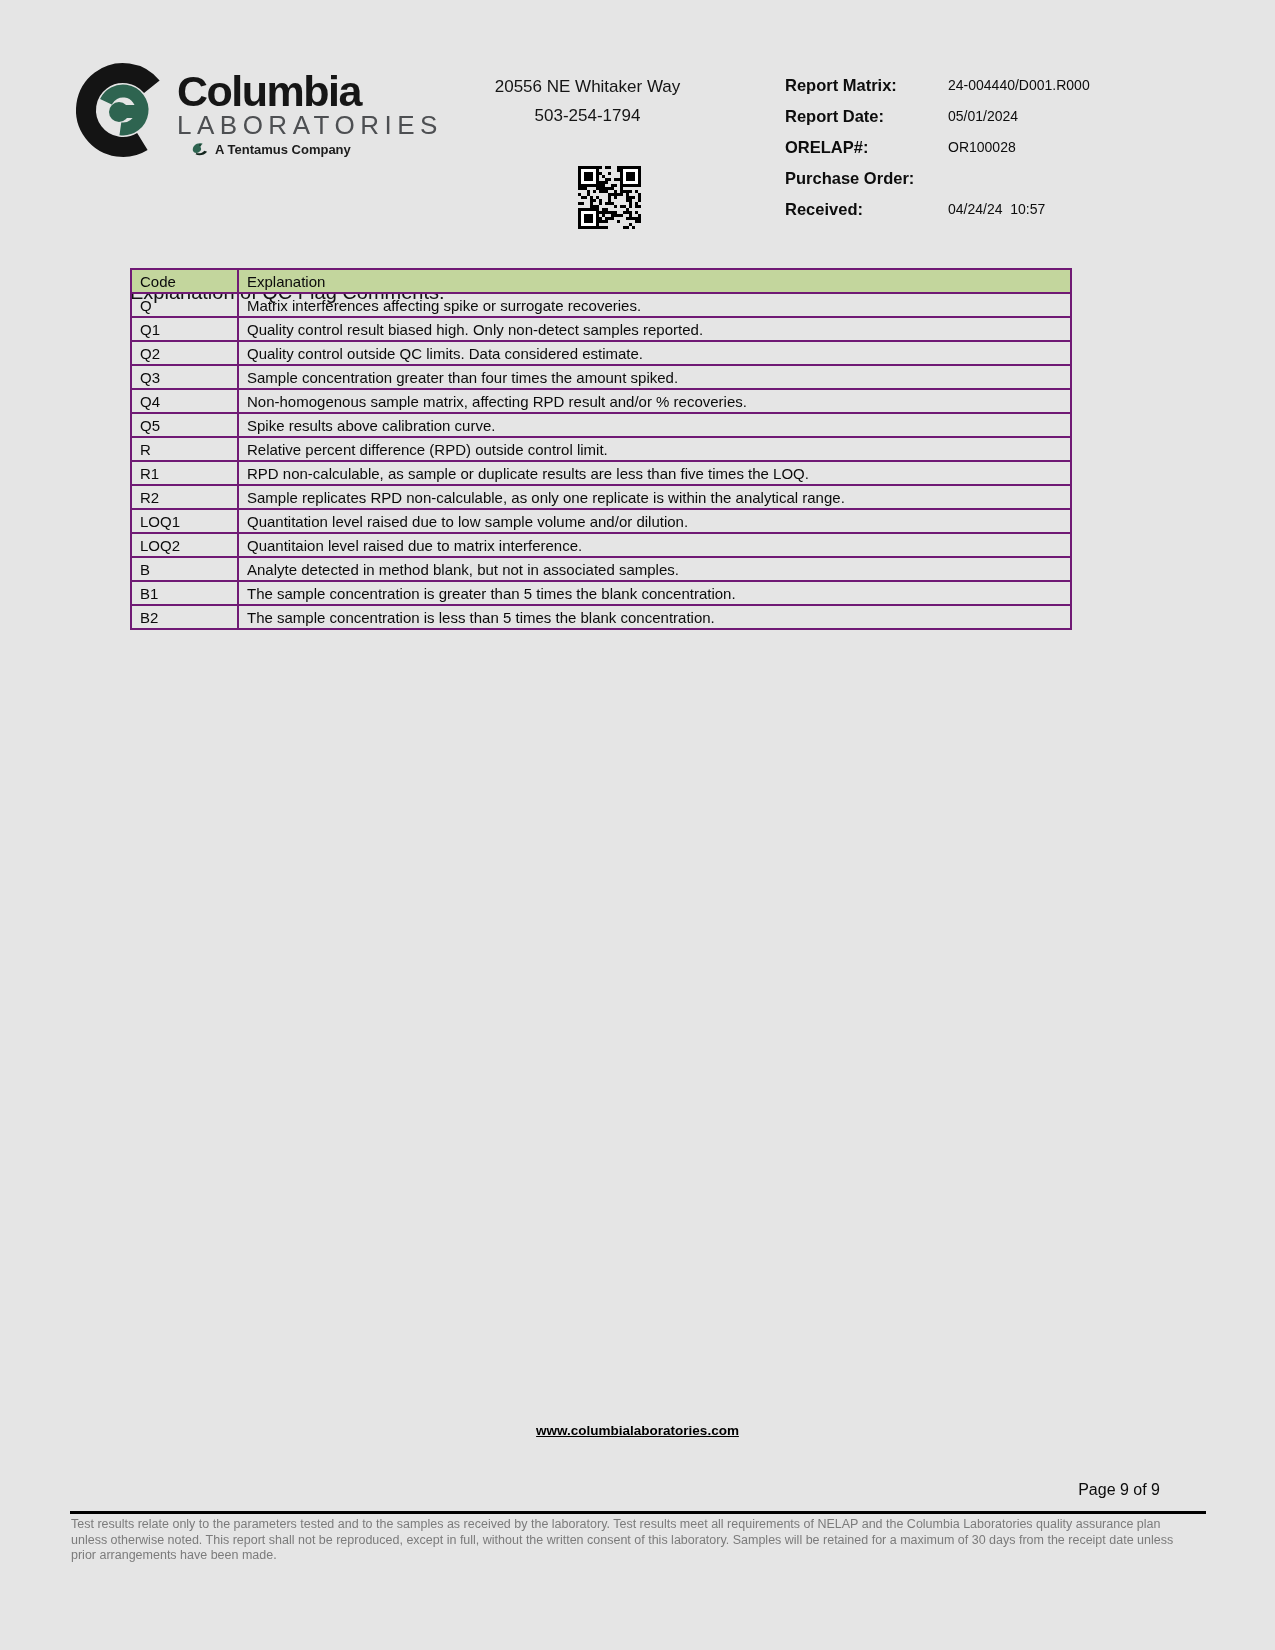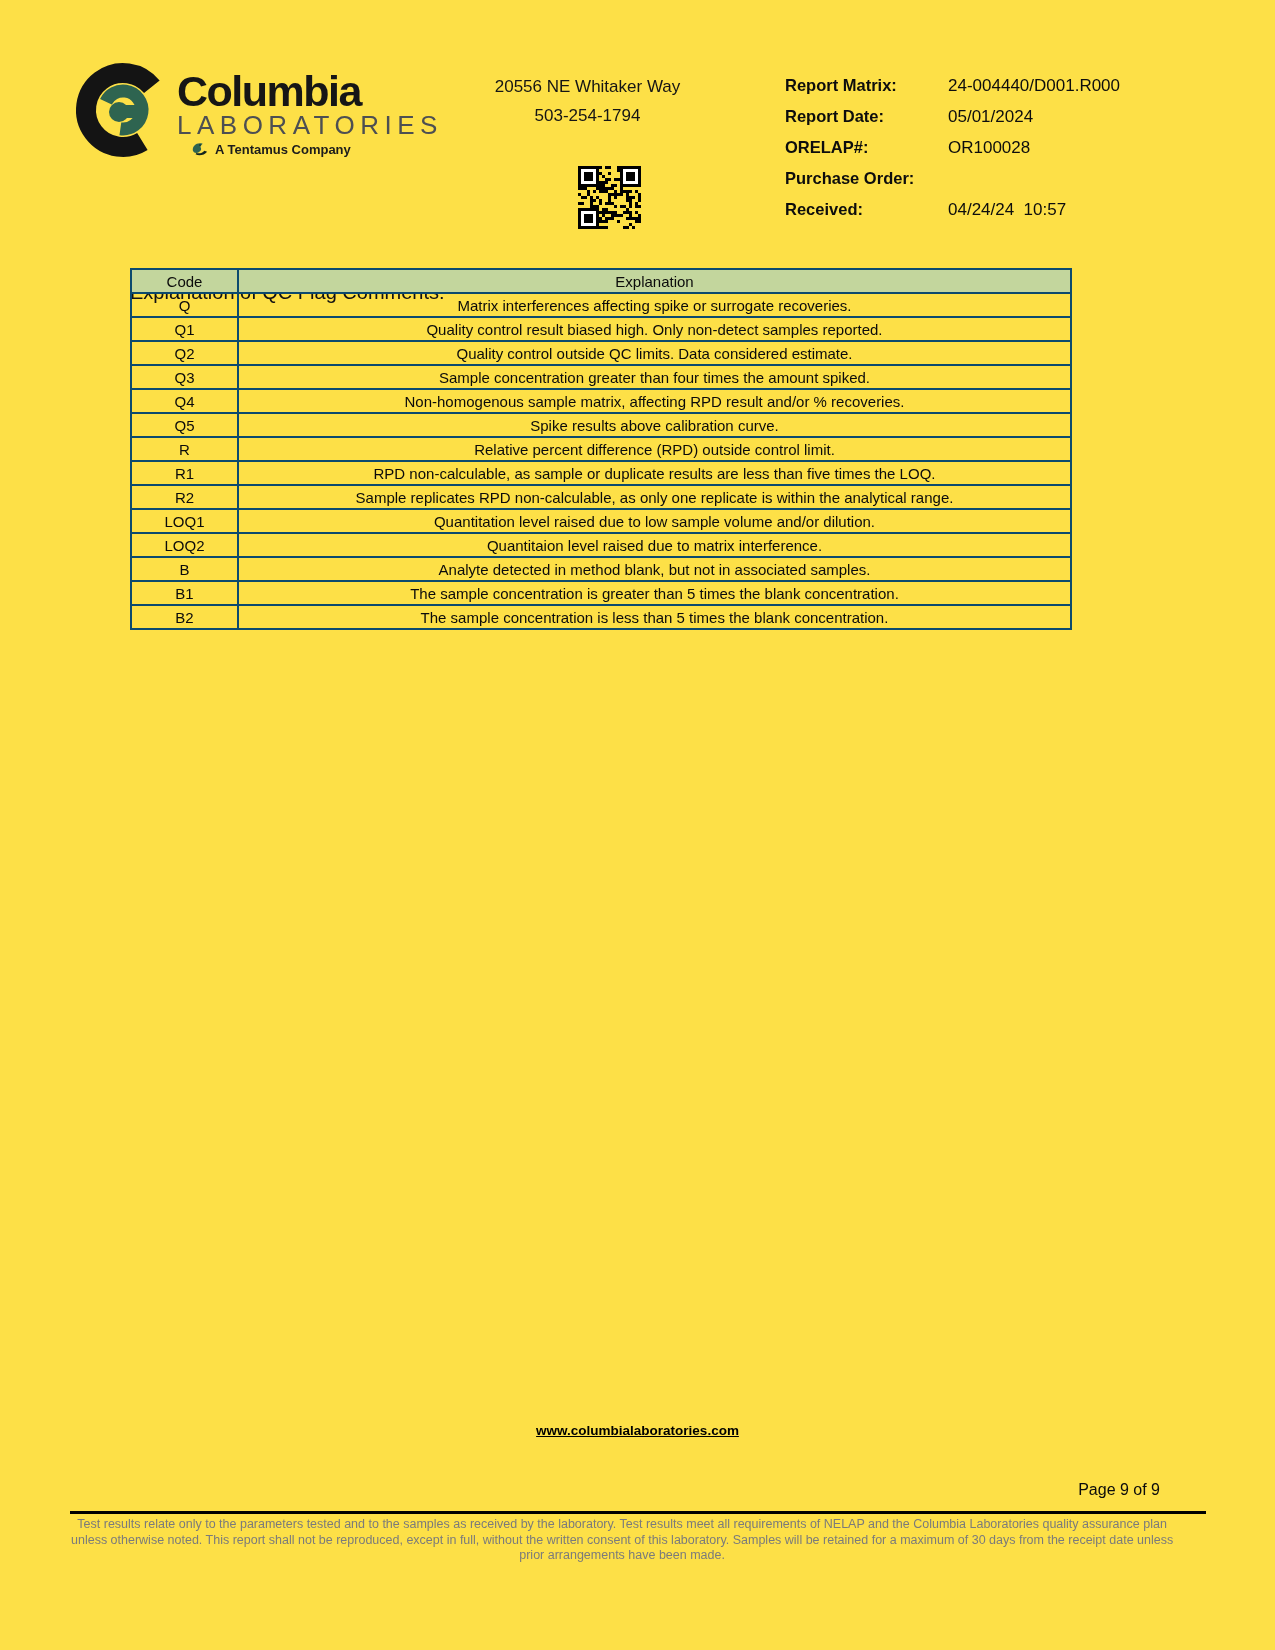--- a/index.html
+++ b/index.html
@@ -3,59 +3,59 @@
 <meta charset="utf-8">
 <style>
   :root{
     --header-bg:#c3d69d;
     --logo-green:#2e6450;
     --footer-gray:#7b7b7b;
   }
   *{margin:0;padding:0;box-sizing:border-box;}
   html,body{background:#fff;}
   body{font-family:"Liberation Sans", sans-serif; color:#111;}
-  .page{position:relative;width:1275px;height:1650px;background:#fde047;overflow:hidden;}
+  .page{position:relative;width:1275px;height:1650px;background:#e5e5e5;overflow:hidden;}
 
   
   .logo{position:absolute;left:73px;top:60px;display:flex;align-items:flex-start;}
   .logo-icon{width:100px;height:100px;flex:0 0 auto;}
   .logo-text{padding-top:10px;margin-left:4px;}
   .brand{font-size:43px;font-weight:700;letter-spacing:-1.5px;color:#161616;line-height:42px;}
   .brand-sub{font-size:26px;letter-spacing:5.5px;color:#4d4f52;line-height:24px;margin-top:1px;}
   .tagline{display:flex;align-items:center;margin-top:4px;margin-left:14px;}
   .tagline .bird{width:18px;height:16px;margin-right:6px;}
   .tagline span{font-size:13px;font-weight:700;color:#1c1c1c;}
 
   .addr{position:absolute;left:420px;top:72px;width:335px;text-align:center;
         font-size:17px;line-height:29px;color:#151515;}
   .qr-wrap{position:absolute;left:578px;top:166px;width:63px;height:63px;}
 
   .report-info{position:absolute;left:785px;top:74px;}
   .info-row{display:flex;margin-bottom:8px;}
   .info-label{font-weight:700;font-size:16.5px;line-height:23px;width:163px;color:#0d0d0d;}
-  .info-value{font-size:17px;line-height:23px;white-space:pre-wrap;color:#0d0d0d;}
+  .info-value{font-size:14px;line-height:23px;white-space:pre-wrap;color:#0d0d0d;}
 
   
   .table-title{position:absolute;left:130px;top:245px;width:942px;text-align:left;
                font-size:20px;color:#111;margin-top:36px;}
   table.qc{position:absolute;left:130px;top:268px;width:942px;border-collapse:collapse;
            font-size:15px;color:#0b0b0b;}
-  table.qc th, table.qc td{border:2px solid #0c4a6e;height:24px;padding:1px 19px;
-           text-align:center;font-weight:400;vertical-align:middle;}
+  table.qc th, table.qc td{border:2px solid #701a75;height:24px;padding:1px 8px;
+           text-align:left;font-weight:400;vertical-align:middle;}
   table.qc th{background:var(--header-bg);}
   col.code-col{width:107px;}
 
   
   .page-indicator{position:absolute;top:1481px;right:115px;font-size:16px;color:#0c0c0c;}
   .website{position:absolute;top:1421px;left:0;width:100%;text-align:center;}
   .website a{font-size:13.5px;font-weight:700;color:#000;text-decoration:underline;}
   .footer-rule{position:absolute;top:1511px;left:70px;width:1136px;height:3px;background:#000;}
   .disclaimer{position:absolute;top:1517px;left:71px;font-size:12.5px;line-height:15.5px;
               color:var(--footer-gray);}
-  .disclaimer div{white-space:pre;text-align:center;}
+  .disclaimer div{white-space:pre;}
 </style>
 </head>
 <body>
 
 <div class="page">
 
   <div class="logo">
     <svg class="logo-icon" viewBox="0 0 100 100">
 
       <circle cx="50" cy="50" r="37" fill="none" stroke="#141414" stroke-width="20" pathLength="100" stroke-dasharray="73 27" stroke-dashoffset="-14" transform="rotate(8 50 50)"></circle>

